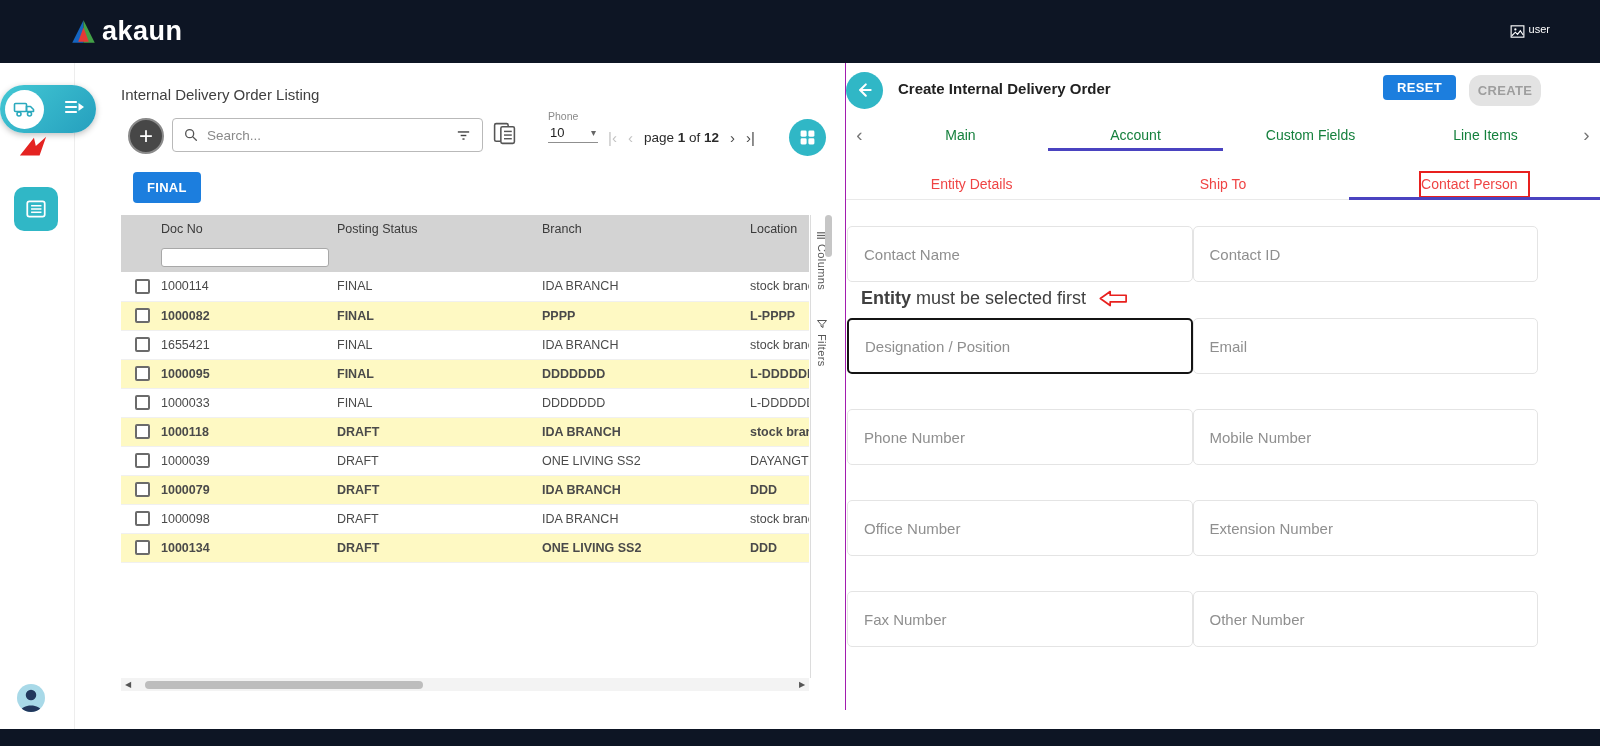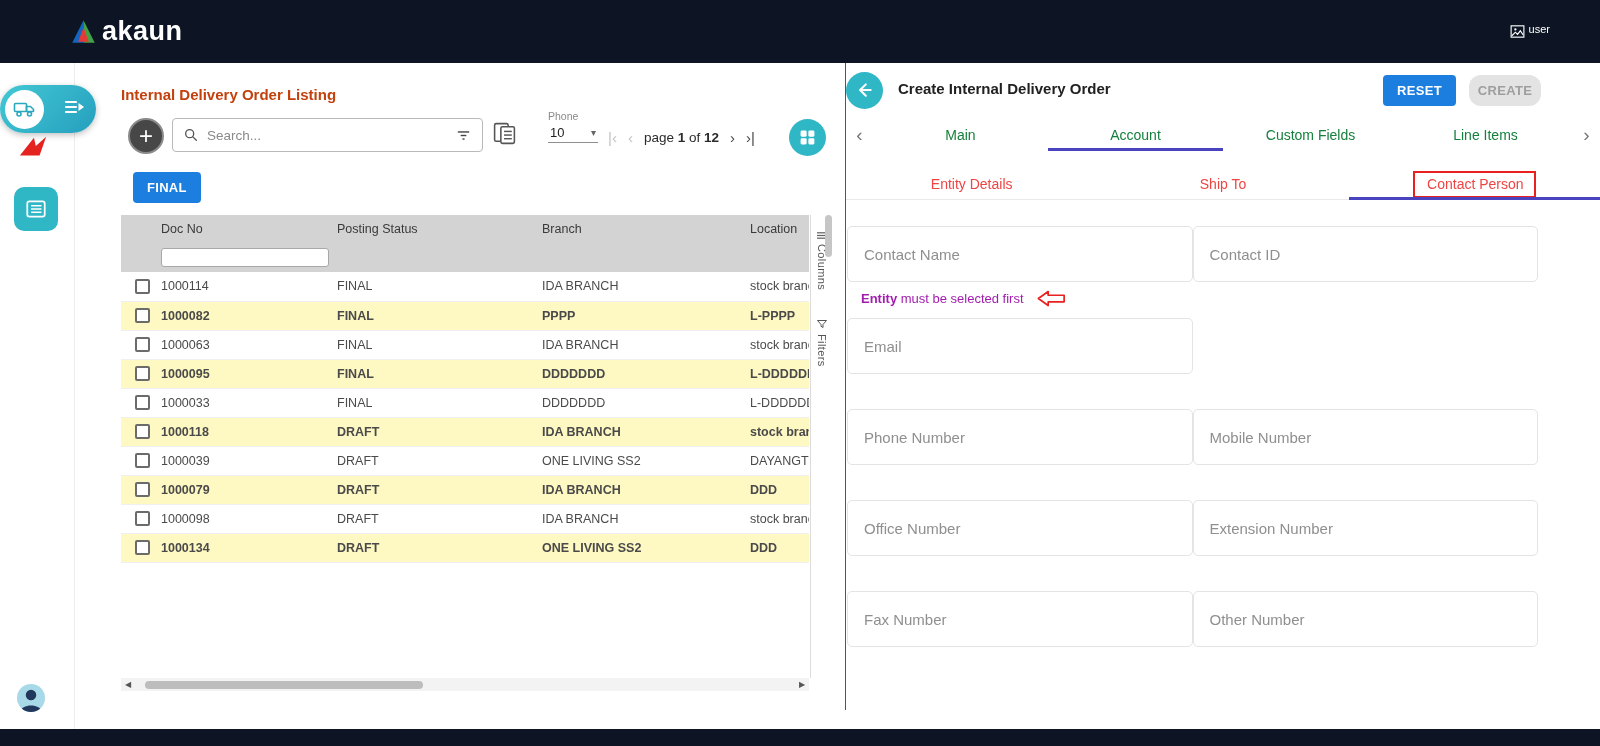--- a/index.html
+++ b/index.html
@@ -22,21 +22,21 @@
   
   .sidebar{position:absolute;left:0;top:63px;bottom:17px;width:75px;background:#fff;border-right:1px solid #ededed;}
   .module-pill{position:absolute;left:0;top:22px;width:96px;height:48px;border-radius:26px;background:linear-gradient(135deg,#43c8d4,#259fbe);display:flex;align-items:center;justify-content:space-between;padding:0 10px 0 5px;box-shadow:0 2px 6px rgba(0,0,0,.25);cursor:pointer;}
   .pill-circle{width:39px;height:39px;background:#fff;border-radius:50%;display:flex;align-items:center;justify-content:center;}
   .sidebar-red{position:absolute;left:17px;top:69px;width:32px;height:30px;cursor:pointer;display:flex;align-items:center;justify-content:center;}
   .sidebar-tile{position:absolute;left:14px;top:124px;width:44px;height:44px;border-radius:10px;background:var(--teal);display:flex;align-items:center;justify-content:center;cursor:pointer;}
   .sidebar-avatar{position:absolute;left:17px;bottom:17px;width:28px;height:28px;border-radius:50%;overflow:hidden;background:#a8d9e8;cursor:pointer;}
 
   
   .listing{position:absolute;left:121px;top:80px;width:711px;height:632px;}
-  .listing-title{position:absolute;left:0;top:6px;font-size:15px;font-weight:700;color:#c2410c;}
+  .listing-title{position:absolute;left:0;top:6px;font-size:15px;font-weight:400;color:#404040;}
   .add-btn{position:absolute;left:7px;top:38px;width:36px;height:36px;border-radius:50%;background:#474747;border:2px solid #8a8a8a;color:#fff;font-size:24px;line-height:30px;text-align:center;cursor:pointer;}
   .search-box{position:absolute;left:51px;top:38px;width:311px;height:34px;border:1px solid #b9b9b9;border-radius:4px;display:flex;align-items:center;padding:0 10px;gap:8px;background:#fff;}
   .search-box input{flex:1;border:none;outline:none;font-size:13.5px;color:#333;font-family:inherit;background:transparent;}
   .search-box input::placeholder{color:#8a8a8a;}
   .icon-btn{cursor:pointer;display:flex;align-items:center;justify-content:center;}
   .pages-btn{position:absolute;left:371px;top:41px;}
   .rows-select{position:absolute;left:427px;top:30px;width:56px;cursor:pointer;}
   .rows-label{font-size:10.5px;color:#8a8a8a;}
   .rows-value{display:flex;align-items:center;justify-content:space-between;border-bottom:1px solid #8f8f8f;padding:3px 2px 2px 2px;font-size:13px;color:#222;width:50px;}
   .rows-caret{font-size:10px;color:#666;}
@@ -66,44 +66,44 @@
 
   .hscroll{position:absolute;left:0;top:598px;width:688px;height:13px;background:#f3f3f3;display:flex;align-items:center;}
   .harrow{width:14px;text-align:center;font-size:8px;color:#555;cursor:pointer;line-height:13px;}
   .htrack{flex:1;position:relative;height:100%;}
   .hthumb{position:absolute;left:10px;top:2.5px;width:278px;height:8px;background:#bdbdbd;border-radius:4px;cursor:pointer;}
 
   
   .detail{position:absolute;left:845px;top:63px;width:755px;height:647px;background:#fff;border-left:1px solid #a21caf;}
   .back-btn{position:absolute;left:0;top:9px;width:37px;height:37px;border-radius:50%;background:var(--teal);display:flex;align-items:center;justify-content:center;cursor:pointer;border:none;}
   .detail-title{position:absolute;left:52px;top:17px;font-size:15px;font-weight:600;color:#212121;}
-  .reset-btn{position:absolute;right:144px;top:12px;width:73px;height:31px;background:var(--blue);color:#fff;border:none;border-radius:4px;font-size:13px;font-weight:bold;cursor:pointer;letter-spacing:.3px;}
+  .reset-btn{position:absolute;right:144px;top:12px;width:73px;height:25px;background:var(--blue);color:#fff;border:none;border-radius:4px;font-size:13px;font-weight:bold;cursor:pointer;letter-spacing:.3px;}
   .create-btn{position:absolute;right:59px;top:12px;width:72px;height:31px;background:#e3e3e3;color:#9e9e9e;border:none;border-radius:12px;font-size:13px;font-weight:bold;cursor:default;letter-spacing:.3px;}
 
   .tabs-row{position:absolute;left:0;top:55px;width:100%;height:33px;display:flex;align-items:stretch;}
   .tab-chevron{width:27px;display:flex;align-items:center;justify-content:center;color:#757575;font-size:19px;cursor:pointer;}
   .tabs{flex:1;display:flex;}
   .tab{flex:1;display:flex;align-items:center;justify-content:center;font-size:14px;color:#15803d;cursor:pointer;position:relative;}
   .tab.active::after{content:"";position:absolute;left:0;right:0;bottom:0;height:3px;background:var(--indigo);}
 
   .subtabs-row{position:absolute;left:0;top:105px;width:100%;height:32px;display:flex;}
   .subtabs-row::before{content:"";position:absolute;left:0;right:0;bottom:0;height:1px;background:#e9e9e9;}
   .subtab{flex:1;display:flex;align-items:center;justify-content:center;font-size:14px;color:#ef4444;cursor:pointer;position:relative;}
   .subtab.active::after{content:"";position:absolute;left:0;right:0;bottom:0;height:3px;background:var(--indigo);}
-  .red-annot{border:2px solid var(--red);padding:3px 10px 4px 12px;}
+  .red-annot{border:2px solid var(--red);padding:3px 10px 4px 0;}
 
   .detail-body{position:absolute;left:0;top:137px;right:0;padding:26px 62px 0 1px;}
   .form-row{display:grid;grid-template-columns:1fr 1fr;gap:0;margin-top:35px;}
   .form-row.first{margin-top:0;}
   .form-row.second{margin-top:11px;}
   .field{height:56px;border:1px solid #e4e4e4;border-radius:5px;font-size:15px;color:#333;padding:0 16px;background:#fff;outline:none;font-family:inherit;width:100%;}
   .field::placeholder{color:#8f8f8f;}
   .field--focused{border:2px solid #141414;}
   .helper-row{display:flex;align-items:center;gap:12px;margin:7px 0 0 14px;height:18px;}
-  .helper{font-size:13px;color:#a21caf;}
+  .helper{font-size:18px;color:#404040;}
   .helper b{font-weight:bold;}
 </style>
 </head>
 <body>
 
 <header class="topbar">
   <div class="brand">
     <svg viewBox="0 0 24 24" width="27" height="27">
       <polygon points="12,2 2,22 12,22" fill="#1565c0"></polygon>
       <polygon points="12,2 22,22 12,22" fill="#43a047"></polygon>
@@ -262,21 +262,21 @@
     <tr class="data-row alt">
       <td><span class="checkbox"></span></td>
       <td>1000082</td>
       <td>FINAL</td>
       <td>PPPP</td>
       <td>L-PPPP</td>
     </tr>
 
     <tr class="data-row">
       <td><span class="checkbox"></span></td>
-      <td>1000063</td>
+      <td>1655421</td>
       <td>FINAL</td>
       <td>IDA BRANCH</td>
       <td>stock branc</td>
     </tr>
 
     <tr class="data-row alt">
       <td><span class="checkbox"></span></td>
       <td>1000095</td>
       <td>FINAL</td>
       <td>DDDDDDD</td>
@@ -397,20 +397,21 @@
       <input class="field" placeholder="Contact Name" style="">
       <input class="field" placeholder="Contact ID" style="">
     </div>
     <div class="helper-row">
       <span class="helper"><b>Entity</b><span> must be selected first</span></span>
       <svg viewBox="0 0 32 18" width="30" height="17">
         <path d="M30 5.5 L13 5.5 L13 1.5 L2.5 9 L13 16.5 L13 12.5 L30 12.5 Z" fill="#fff" stroke="#e8201e" stroke-width="1.8" stroke-linejoin="round"></path>
       </svg>
     </div>
     <div class="form-row second">
+      <input class="field field--focused" placeholder="Designation / Position" style="">
       <input class="field" placeholder="Email" style="">
     </div>
     <div class="form-row">
       <input class="field" placeholder="Phone Number" style="">
       <input class="field" placeholder="Mobile Number" style="">
     </div>
     <div class="form-row">
       <input class="field" placeholder="Office Number" style="">
       <input class="field" placeholder="Extension Number" style="">
     </div>

